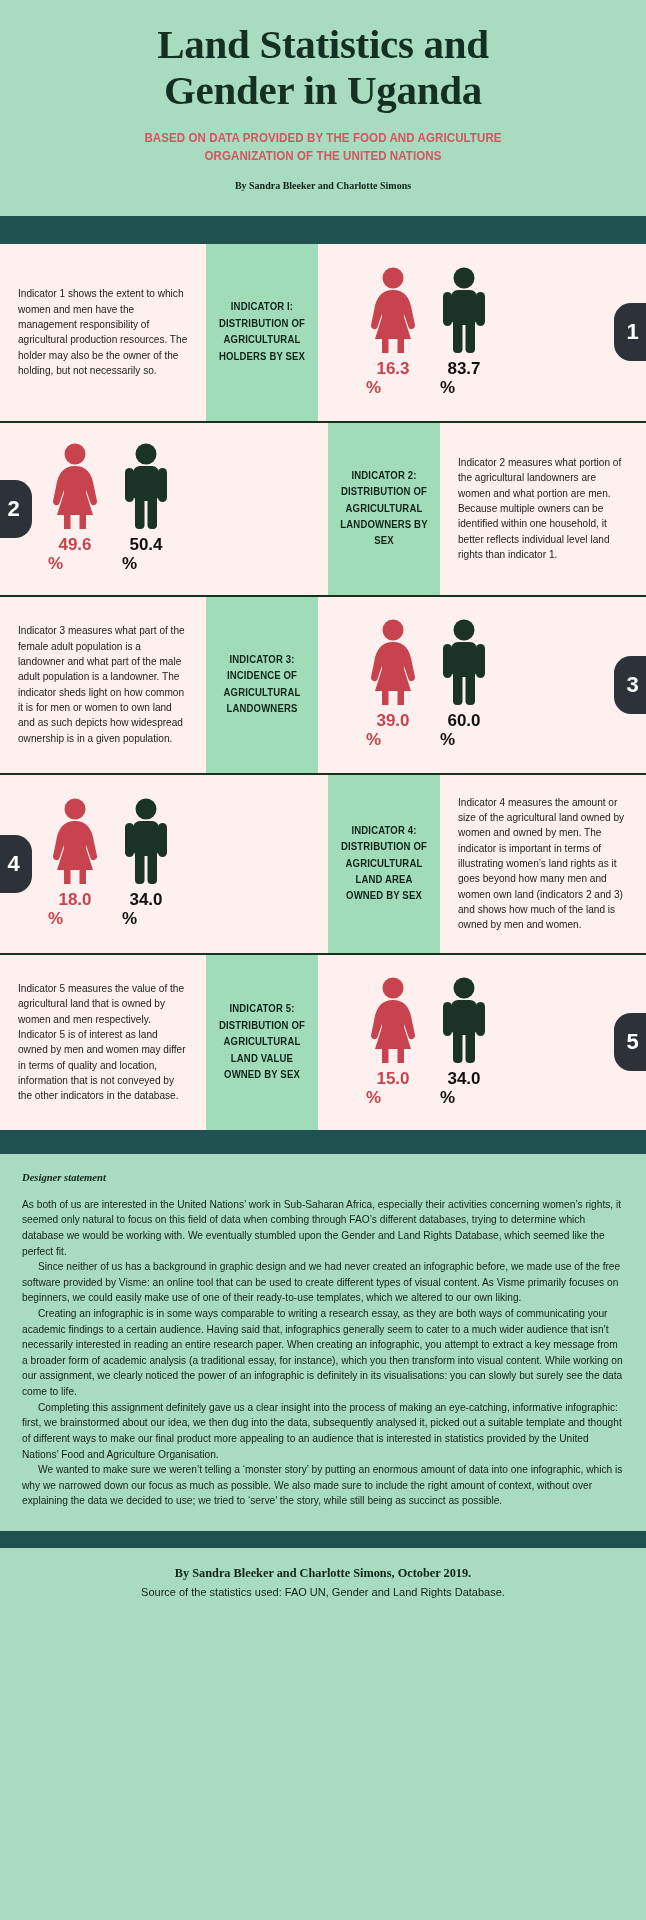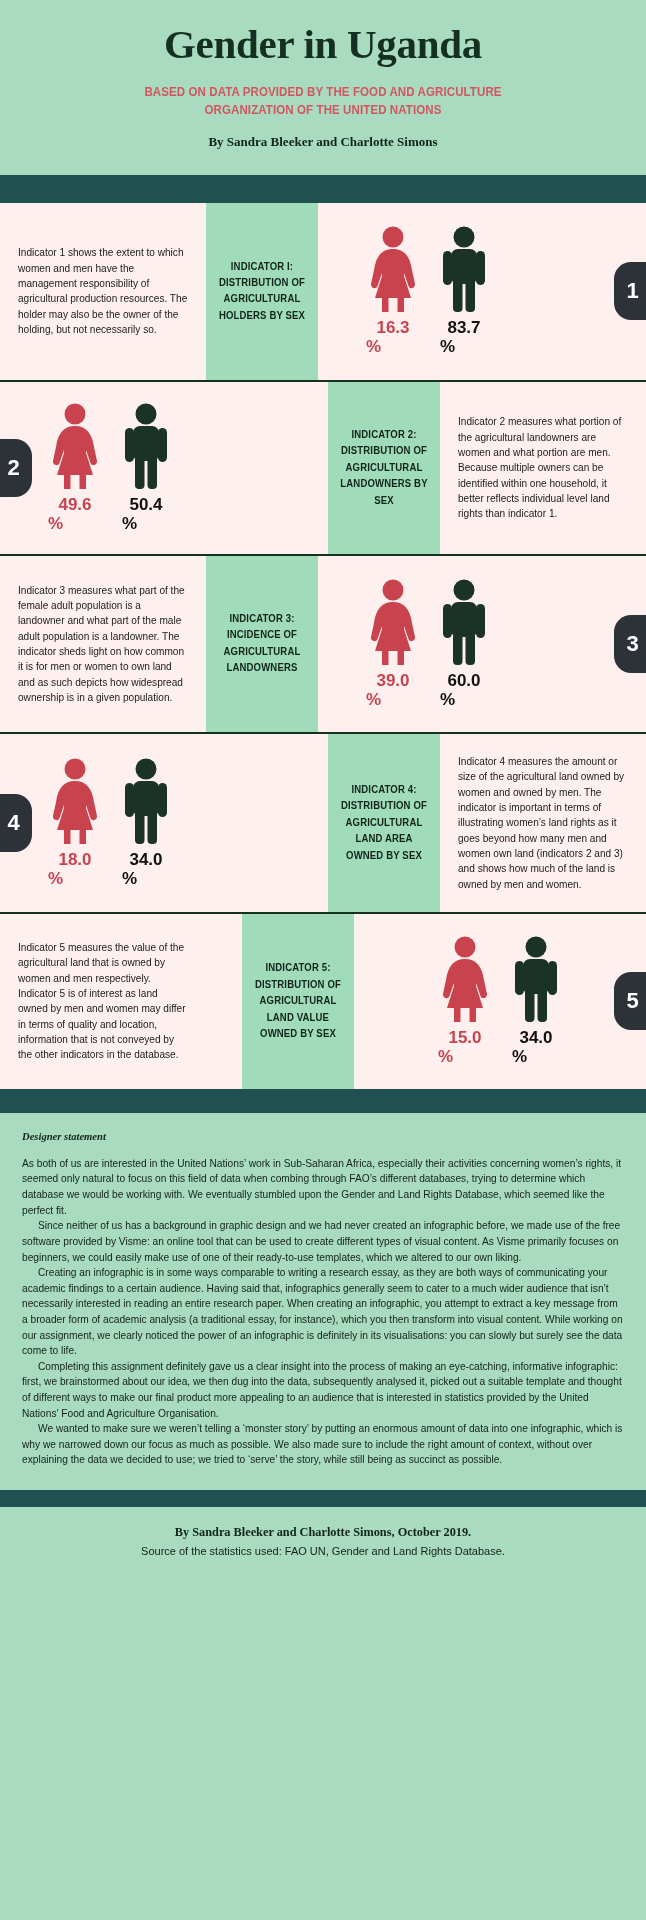--- a/index.html
+++ b/index.html
@@ -40,21 +40,21 @@
     font-size: 12.4px;
     line-height: 1.45;
     color: #d4555f;
     letter-spacing: 0.1px;
     transform: scaleX(0.93);
   }
   .byline {
     margin-top: 14px;
     font-family: "Liberation Serif", serif;
     font-weight: bold;
-    font-size: 13px;
+    font-size: 10px;
     color: #10241b;
   }
 
   
   .teal-bar {
     background: #1e5150;
     width: 100%;
   }
   .teal-bar.top    { height: 28px; margin-top: 11px; }
   .teal-bar.mid    { height: 24px; }
@@ -66,21 +66,21 @@
     background: #fdf0ef;
   }
   .row {
     display: flex;
     width: 100%;
     position: relative;
     background: #fdf0ef;
     border-bottom: 2.5px solid #16321f;
     overflow: hidden;
   }
-  .row:last-child { border-bottom: none; gap: 36px; }
+  .row:last-child { border-bottom: none; }
 
   .cell {
     position: relative;
   }
   .cell-text {
     width: 206px;
     padding: 14px 18px;
     display: flex;
     align-items: center;
   }
@@ -212,20 +212,21 @@
     color: #14211a;
   }
 </style>
 </head>
 <body>
 
 <div class="page">
 
   <div class="header">
     <div class="main-title">
+      <div>Land Statistics and</div>
       <div>Gender in Uganda</div>
     </div>
     <div class="subtitle">
       <div>BASED ON DATA PROVIDED BY THE FOOD AND AGRICULTURE</div>
       <div>ORGANIZATION OF THE UNITED NATIONS</div>
     </div>
     <div class="byline">By Sandra Bleeker and Charlotte Simons</div>
   </div>
 
   <div class="teal-bar top"></div>

